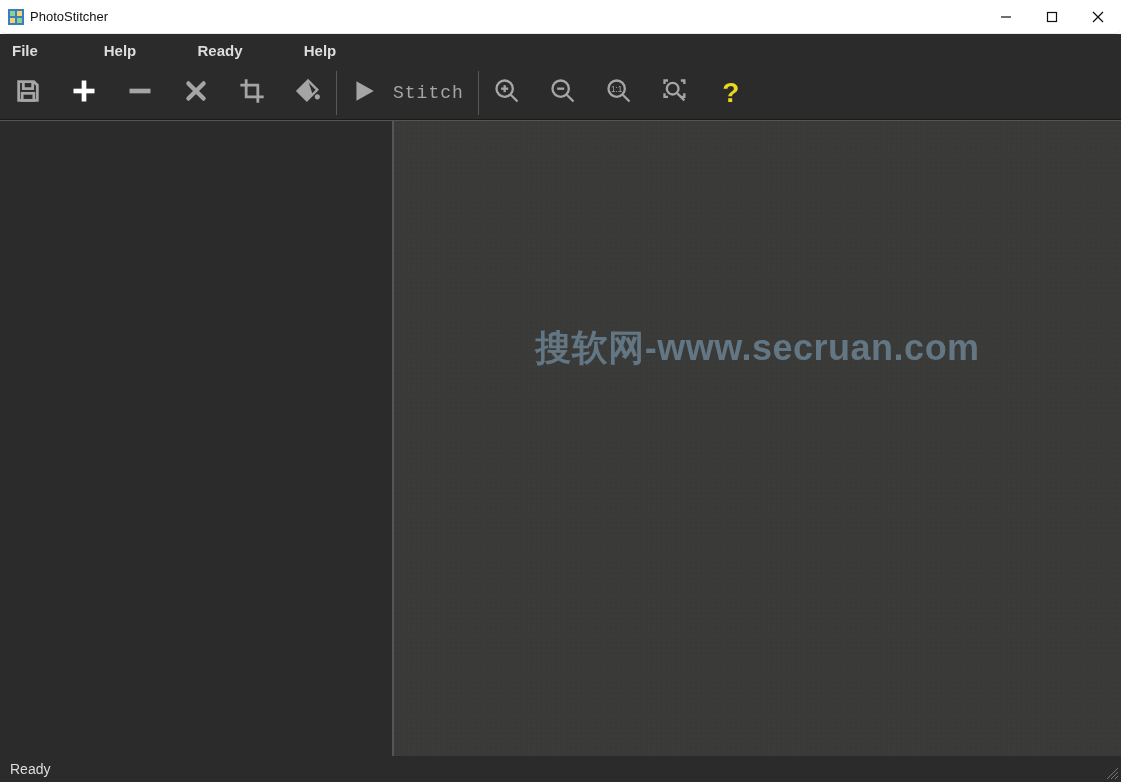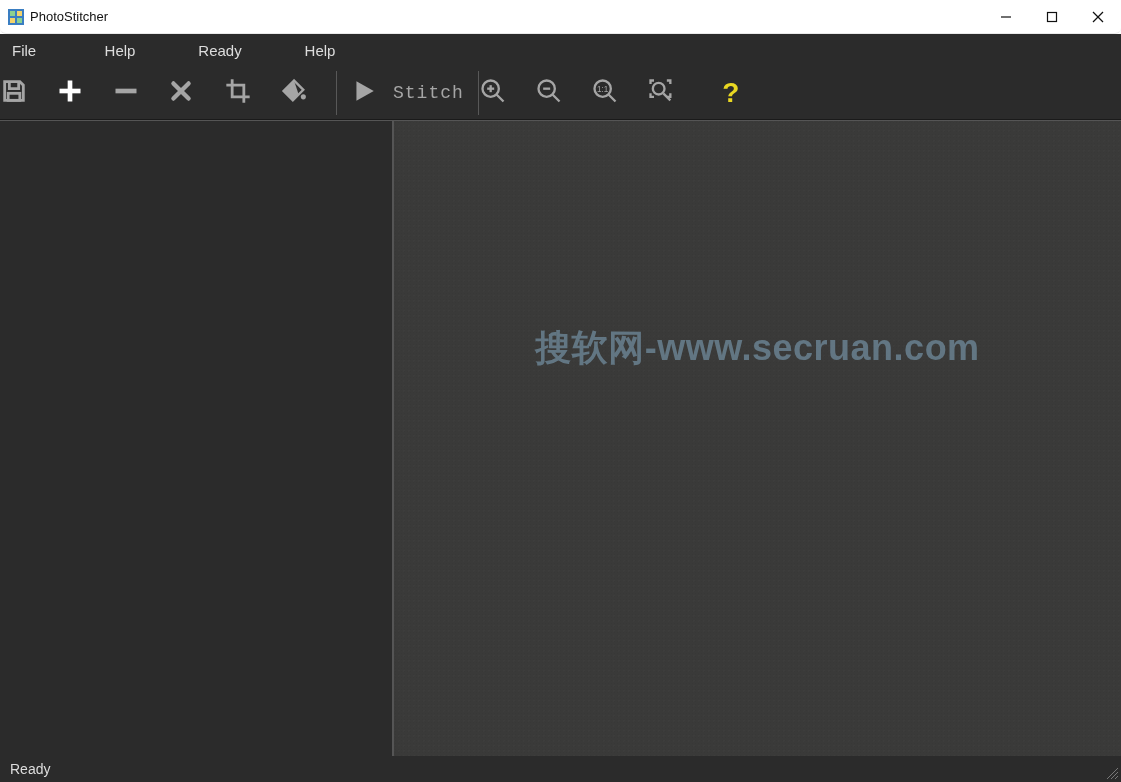--- a/index.html
+++ b/index.html
@@ -47,33 +47,34 @@
     align-items: stretch;
     color: #ddd;
     font-size: 15px;
   }
   .menubar .menu-item {
     width: 100px;
     display: flex;
     align-items: center;
     justify-content: center;
     cursor: pointer;
+    font-weight: bold;
   }
   .menubar .menu-item:first-child { width: 70px; justify-content: flex-start; padding-left: 12px; }
   
   .toolbar {
     height: 54px;
     background: #2b2b2b;
     display: flex;
     align-items: center;
     border-bottom: 1px solid #1a1a1a;
   }
   .tool-btn {
     width: 56px; height: 54px;
-    display: flex; align-items: center; justify-content: flex-start;
+    display: flex; align-items: center; justify-content: center;
     cursor: pointer;
   }
   .tool-sep {
     width: 1px; height: 44px;
     background: #585858;
   }
   .stitch-btn {
     display: flex; align-items: center; justify-content: center;
     height: 54px;
     padding: 0 14px;

